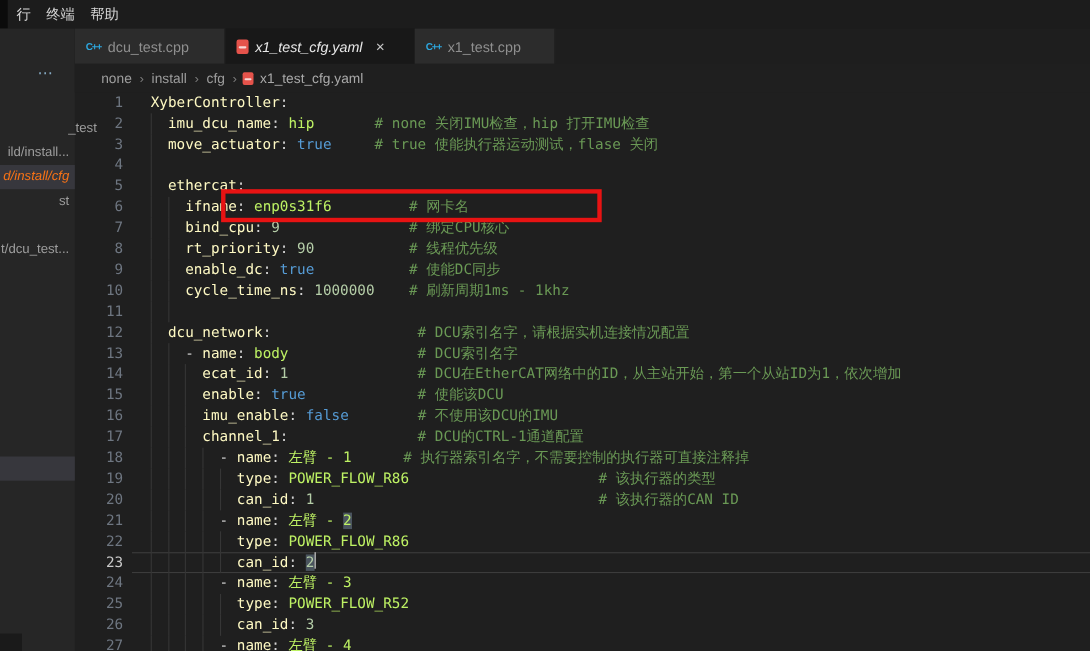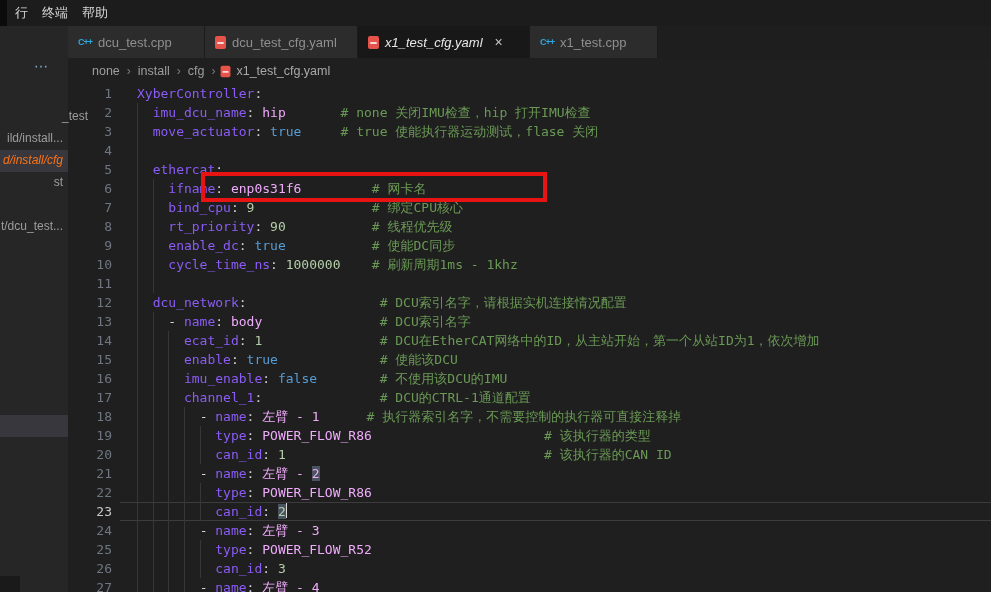--- a/index.html
+++ b/index.html
@@ -39,21 +39,21 @@
   
   .editor{position:absolute;left:68px;top:84px;right:0;bottom:0;
           font-family:"DejaVu Sans Mono","Liberation Mono",monospace;font-size:13px;}
   .line{position:relative;height:19px;line-height:19px;white-space:pre;}
   .lnum{position:absolute;left:0;top:0;width:44px;text-align:right;color:#6e7681;}
   .line.current .lnum{color:#cacaca;}
   .code{position:absolute;left:69px;top:0;white-space:pre;color:#d4d4d4;}
   .guide{position:absolute;top:0;width:1px;height:19px;background:#363636;}
   .curline-borders{position:absolute;left:52px;right:0;top:0;height:19px;box-sizing:border-box;
                    border-top:1px solid #3c3c3c;border-bottom:1px solid #3c3c3c;pointer-events:none;}
-  .tk-key{color:#8b5cf6;} .tk-bool{color:#569cd6;} .tk-str{color:#f0abfc;}
+  .tk-key{color:#fef9c3;} .tk-bool{color:#569cd6;} .tk-str{color:#bef264;}
   .tk-num{color:#b5cea8;} .tk-com{color:#6a9955;} .tk-punc,.tk-pl,.tk-dash{color:#d4d4d4;}
   .tk-hl{background:#4a545e;}
   .cursor{display:inline-block;width:1px;height:15px;background:#dddddd;vertical-align:-2px;}
   .red-box{position:absolute;box-sizing:border-box;border:4px solid #e81313;z-index:6;pointer-events:none;}
 </style>
 </head>
 <body>
 
 <div class="app">
   <div class="menubar">
@@ -83,24 +83,20 @@
       <div class="side-row" style="top: 190px;">
         <span>t/dcu_test...</span>
       </div>
       <div class="side-row barsel" style="top: 389px;"></div>
     </div>
 
   <div class="tabbar" id="tab-bar">
       <div class="tab" style="width: 137px;">
         <span class="cpp-ic">C++</span>
         <span class="tab-label">dcu_test.cpp</span>
-      </div>
-      <div class="tab" style="width: 153px;">
-        <span class="yaml-ic"></span>
-        <span class="tab-label">dcu_test_cfg.yaml</span>
       </div>
       <div class="tab active" style="width: 172px;">
         <span class="yaml-ic"></span>
         <span class="tab-label">x1_test_cfg.yaml</span>
         <span class="close">×</span>
       </div>
       <div class="tab" style="width: 128px;">
         <span class="cpp-ic">C++</span>
         <span class="tab-label">x1_test.cpp</span>
       </div>

